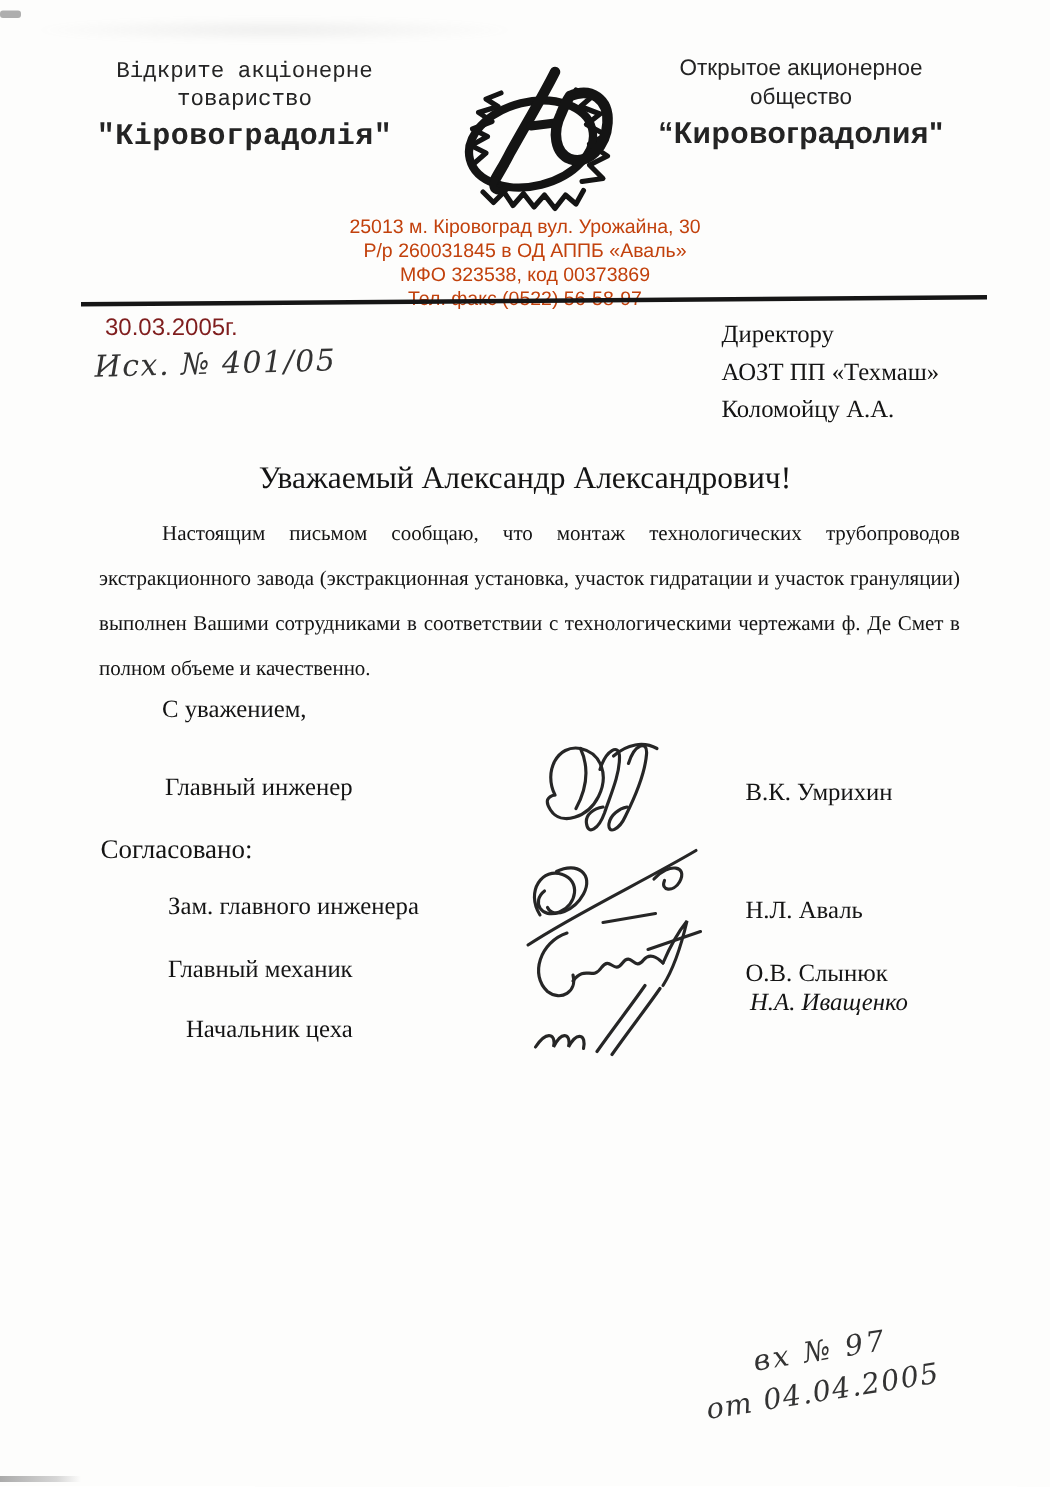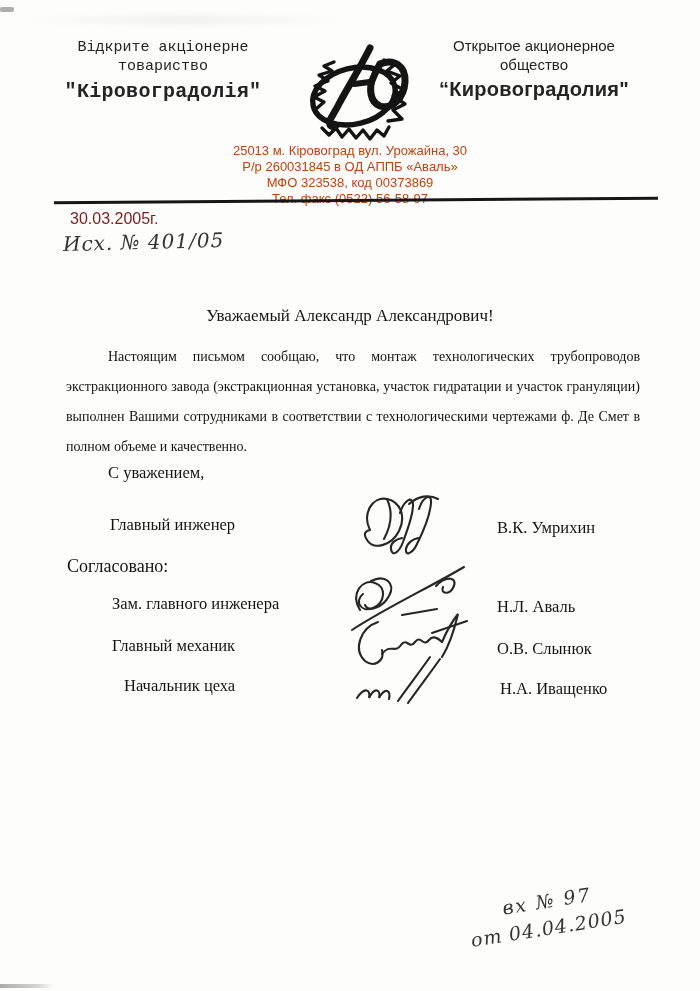--- a/index.html
+++ b/index.html
@@ -19,32 +19,32 @@
   .contact{position:absolute;left:150px;top:143px;width:400px;text-align:center;
     font-family:"Liberation Sans",sans-serif;font-size:13px;line-height:16px;color:#c2410c;}
   .rule{position:absolute;left:54px;top:199px;width:604px;height:3px;background:#161616;
     transform:rotate(-0.45deg);}
   
   .date{position:absolute;left:70px;top:210px;font-family:"Liberation Sans",sans-serif;font-size:16px;color:#7f1d1d;}
   .hand{font-style:italic;font-family:"DejaVu Serif",serif;color:#333;}
   .outref{position:absolute;left:63px;top:230px;font-size:20px;transform:rotate(-1.5deg);letter-spacing:1px;}
   .addressee{position:absolute;left:481px;top:210px;font-size:16.5px;line-height:25px;color:#141414;}
   
-  .salutation{position:absolute;left:0;top:306px;width:700px;text-align:center;font-size:17px;color:#141414;}
+  .salutation{position:absolute;left:0;top:306px;width:700px;text-align:center;font-size:21px;color:#141414;}
   .body-par{position:absolute;left:66px;top:342px;width:574px;font-size:14px;line-height:30px;
     text-align:justify;text-indent:42px;color:#141414;}
   .closing{position:absolute;left:108px;top:463px;font-size:16.5px;color:#141414;}
   
   .sig-title{position:absolute;font-size:16.5px;color:#141414;}
   .sig-name{position:absolute;font-size:16.5px;color:#141414;}
   .t-row1{left:110px;top:515px;}  .n-row1{left:497px;top:518px;}
   .approved{position:absolute;left:67px;top:556px;font-size:18px;color:#141414;}
   .t-row2{left:112px;top:594px;}  .n-row2{left:497px;top:597px;}
   .t-row3{left:112px;top:636px;}  .n-row3{left:497px;top:639px;}
-  .t-row4{left:124px;top:676px;}  .n-row4{left:500px;top:679px;}
+  .t-row4{left:124px;top:676px;}  .n-row4{left:500px;top:658px;font-style:italic;}
   .sig-svg{position:absolute;}
   .sig1{left:352px;top:486px;width:118px;height:78px;}
   .sig-cluster{left:340px;top:558px;width:142px;height:150px;}
   
   .in-note{position:absolute;left:468px;top:888px;transform:rotate(-9deg);font-size:19px;line-height:27px;}
   .in-note .l1{margin-left:36px;letter-spacing:2px;}
   .in-note .l2{letter-spacing:1px;}
   
   .smudge-top{position:absolute;left:18px;top:12px;width:330px;height:16px;border-radius:50%;
     background:radial-gradient(ellipse at center,#9a9a9a 0%,transparent 70%);opacity:.14;filter:blur(2px);}
@@ -101,20 +101,25 @@
     <div>Р/р 260031845 в ОД АППБ «Аваль»</div>
     <div>МФО 323538, код 00373869</div>
     <div>Тел. факс (0522) 56-58-97</div>
   </div>
 
   <div class="rule"></div>
 
   <div class="date">30.03.2005г.</div>
   <div class="outref hand">Исх. № 401/05</div>
 
+  <div class="addressee">
+    <div>Директору</div>
+    <div>АОЗТ ПП «Техмаш»</div>
+    <div>Коломойцу А.А.</div>
+  </div>
 
   <div class="salutation">Уважаемый Александр Александрович!</div>
   <div class="body-par">Настоящим письмом сообщаю, что монтаж технологических трубопроводов экстракционного завода (экстракционная установка, участок гидратации и участок грануляции) выполнен Вашими сотрудниками в соответствии с технологическими чертежами ф. Де Смет в полном объеме и качественно.</div>
   <div class="closing">С уважением,</div>
 
   <div class="sig-title t-row1">Главный инженер</div>
   <div class="sig-name n-row1">В.К. Умрихин</div>
 
   <div class="approved">Согласовано:</div>
 

